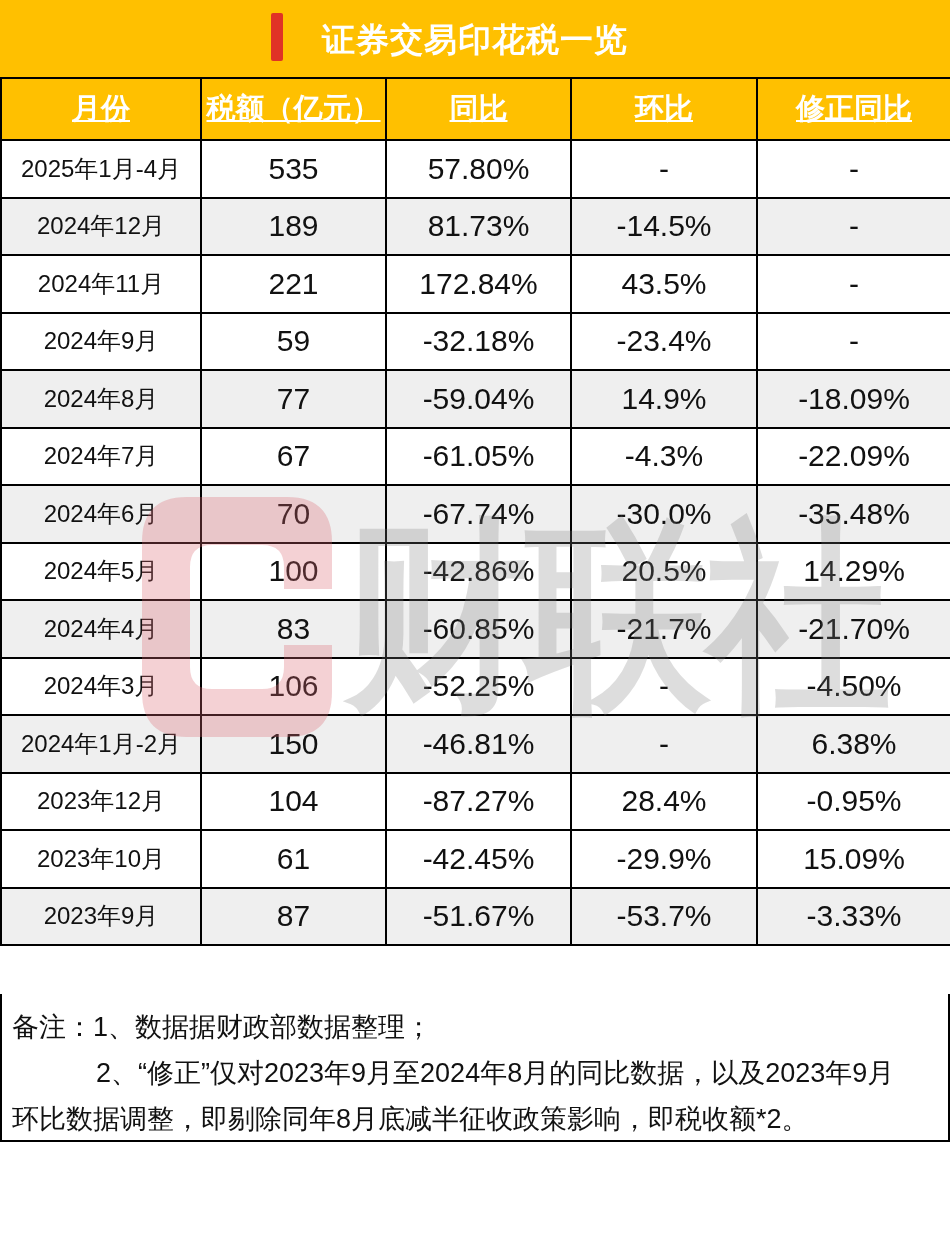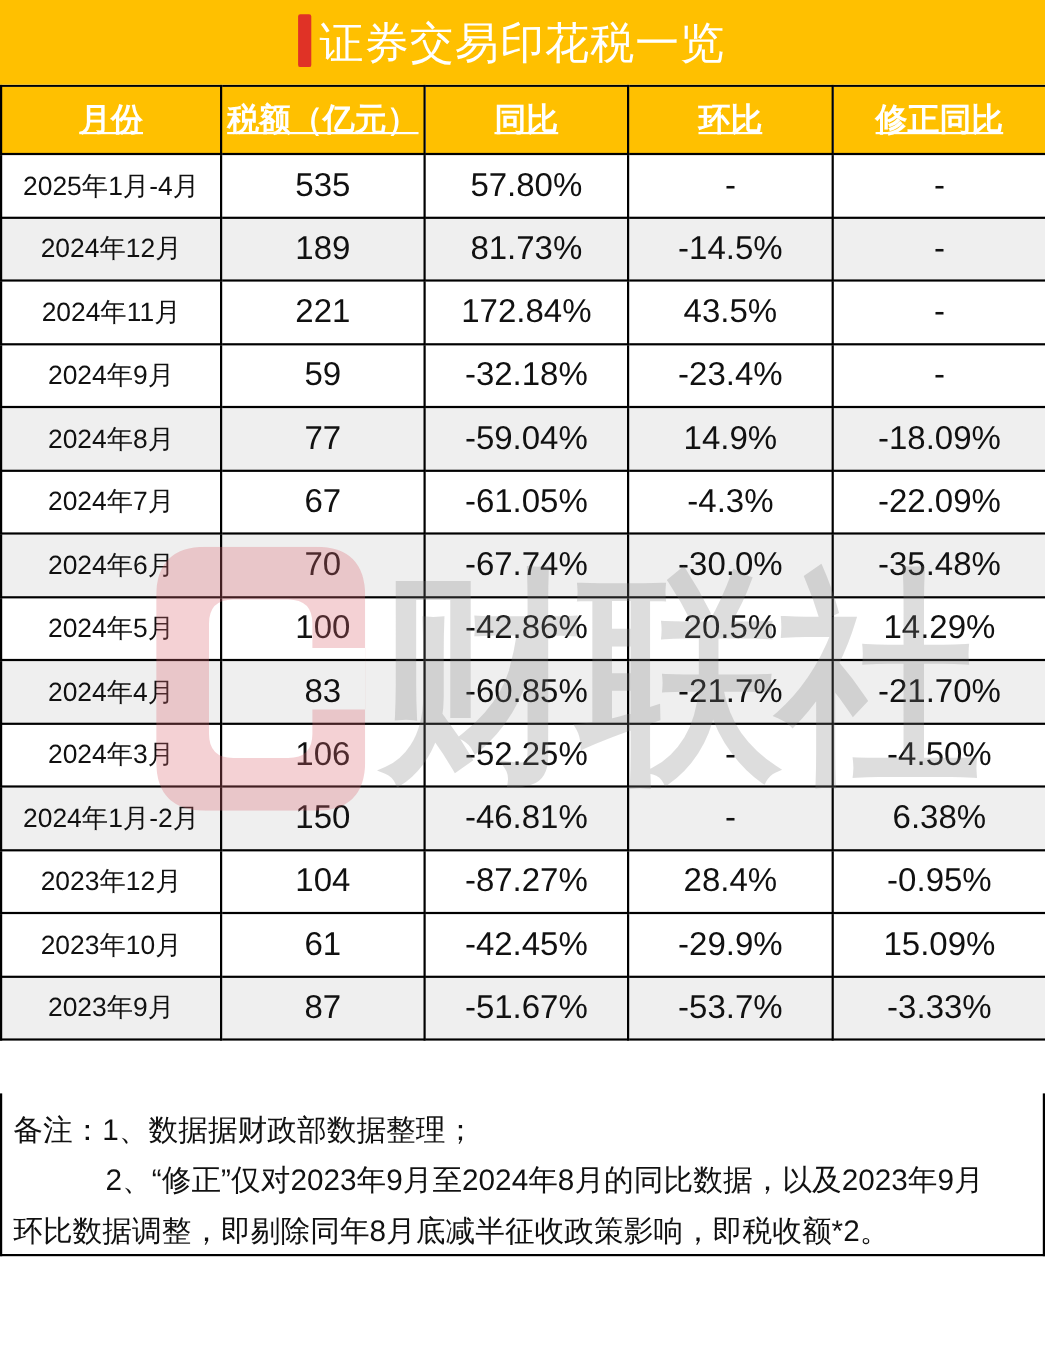--- a/index.html
+++ b/index.html
@@ -13,21 +13,21 @@
   
   .title-band{
     position:relative;height:77px;background:var(--banner,#FFC000);
     display:flex;align-items:center;justify-content:center;
   }
   .title-band .accent{
     position:absolute;left:271px;top:13px;width:12px;height:48px;
     background:var(--accent,#E03226);border-radius:2px;
   }
   .page-title{
-    color:var(--title_text,#FFFFFF);font-size:40px;font-weight:400;
+    color:var(--title_text,#FFFFFF);font-size:33px;font-weight:700;
     letter-spacing:1px;line-height:1;padding-top:2px;
   }
 
   
   table.data-table{
     width:950px;border-collapse:collapse;table-layout:fixed;
     border:2px solid var(--grid,#000);
   }
   .data-table th,.data-table td{
     border:2px solid var(--grid,#000);

